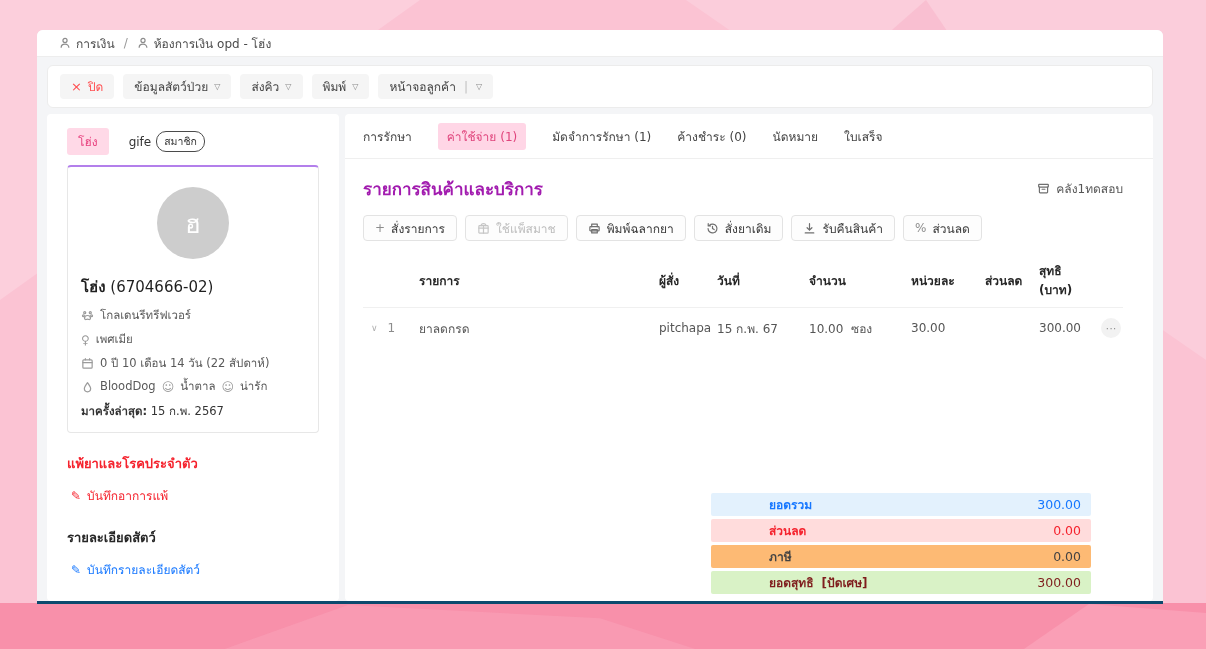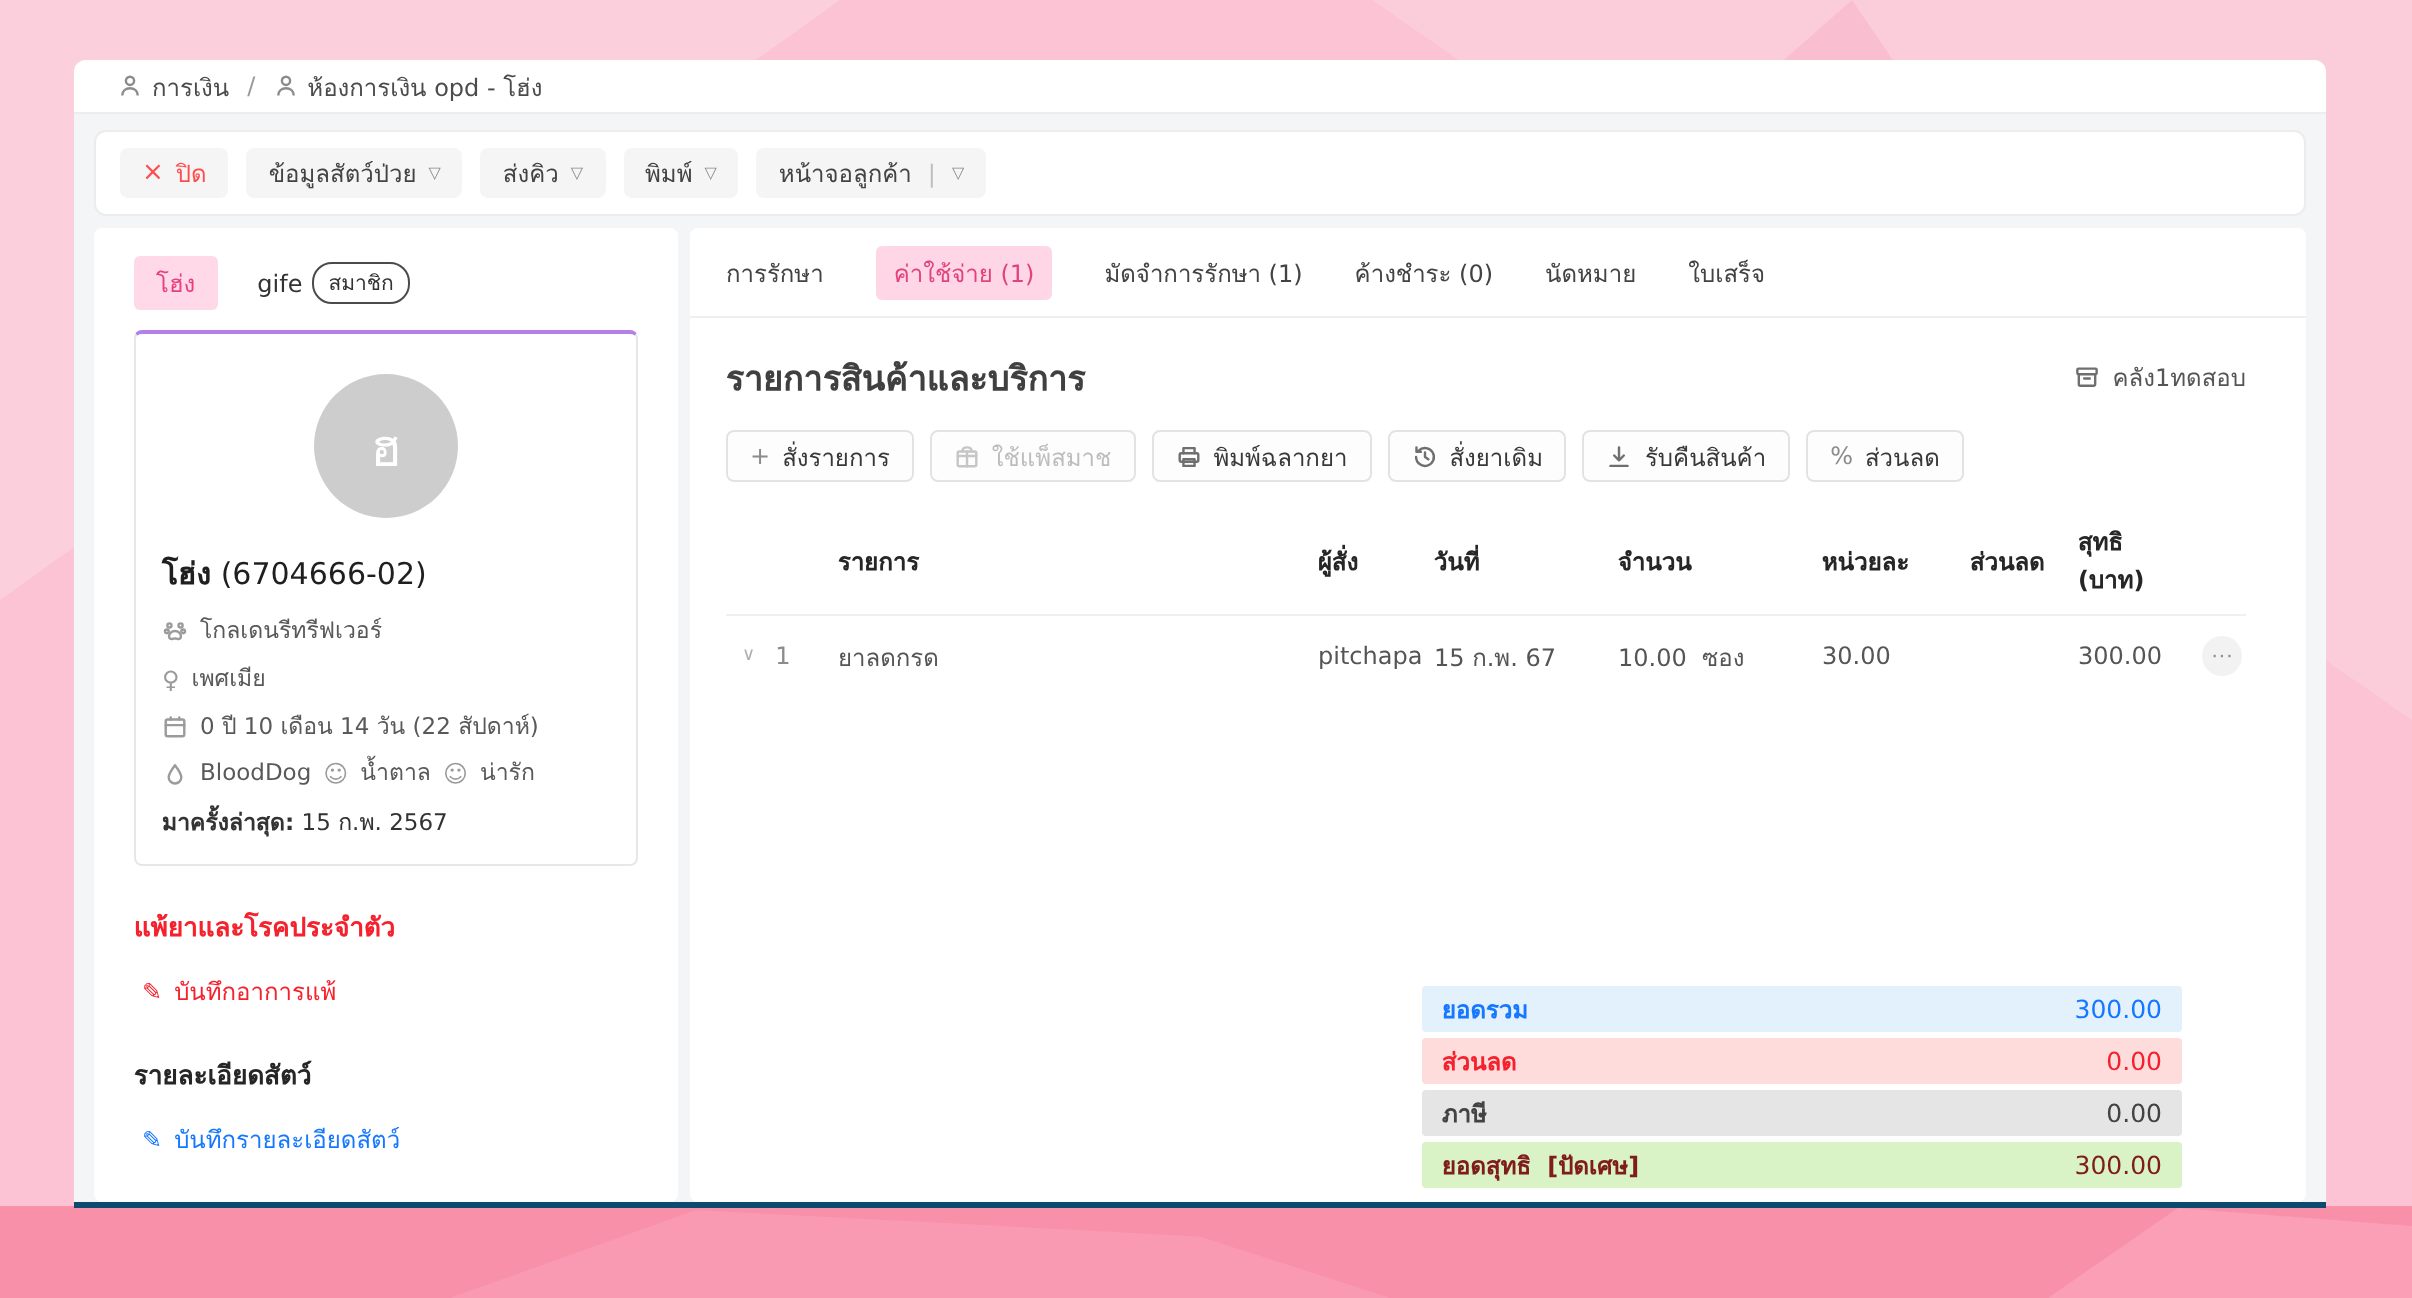--- a/index.html
+++ b/index.html
@@ -90,21 +90,21 @@
   .detail-title { color:#262626; font-weight:700; font-size:13px; margin:22px 0 12px; }
 
   
   .main-panel { flex:1; background:#fff; border-radius:4px; display:flex; flex-direction:column; min-width:0; overflow:hidden; }
   .main-tabs { display:flex; align-items:center; gap:26px; padding:9px 18px 8px; border-bottom:1px solid #efefef; flex:none; }
   .main-tab { font-size:12px; color:#434343; cursor:pointer; white-space:nowrap; }
   .main-tab.active { background:#ffd6e6; color:#e0447c; padding:4px 9px; border-radius:3px; }
 
   .section { flex:1; display:flex; flex-direction:column; padding:16px 30px 2px 18px; min-height:0; }
   .section-head { display:flex; align-items:center; justify-content:space-between; flex:none; }
-  .sec-title { font-size:17px; font-weight:700; color:#404040; }
+  .sec-title { font-size:17px; font-weight:700; color:#a21caf; }
   .warehouse { font-size:12px; color:#555; display:flex; align-items:center; gap:6px; cursor:pointer; }
 
   .actions { display:flex; gap:8px; margin-top:13px; flex:none; }
   .abtn {
     height:26px; padding:0 11px; background:#fdfdfd; border:1px solid #e3e3e3; border-radius:4px;
     font-size:12px; color:#383838; display:inline-flex; align-items:center; gap:6px;
     font-family:inherit; cursor:pointer; white-space:nowrap;
   }
   .abtn.disabled { color:#bdbdbd; }
   .abtn .sym { font-size:12px; color:#8c8c8c; }
@@ -126,25 +126,25 @@
     cursor:pointer; margin-left:10px;
   }
   .spacer { flex:1; }
 
   
   .summary { width:380px; margin-left:auto; margin-right:32px; flex:none; padding-bottom:2px; }
   .srow {
     display:flex; align-items:center; justify-content:space-between;
     height:23px; padding:0 10px; margin-bottom:3px; border-radius:2px; font-size:12px;
   }
-  .srow .lbl { font-weight:600; display:flex; gap:8px; align-items:center; }
+  .srow .lbl { font-weight:600; display:flex; gap:8px; align-items:center;margin-left:48px; }
   .srow .val { font-size:12.5px; }
   .srow.total { background:#e3f1fd; color:#1677ff; }
   .srow.discount { background:#ffdcdc; color:#f5222d; }
-  .srow.tax { background:#e5e5e5; color:#434343; }
+  .srow.tax { background:#fdba74; color:#434343; }
   .srow.tax .val { color:#434343; }
   .srow.net { background:#d9f2c6; color:#7f1d1d; }
   .round-link { cursor:pointer; font-weight:600; }
 </style>
 </head>
 <body>
 
 <div class="bg-shape bg-tri1"></div>
 <div class="bg-shape bg-tri2"></div>
 <div class="bg-shape bg-tri3"></div>

